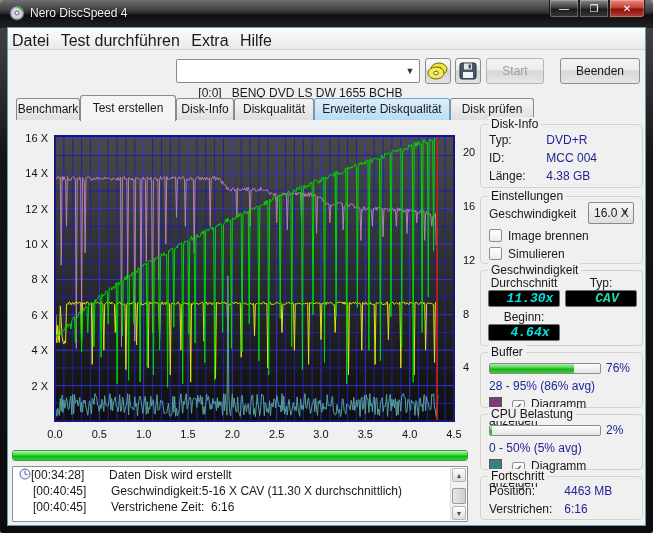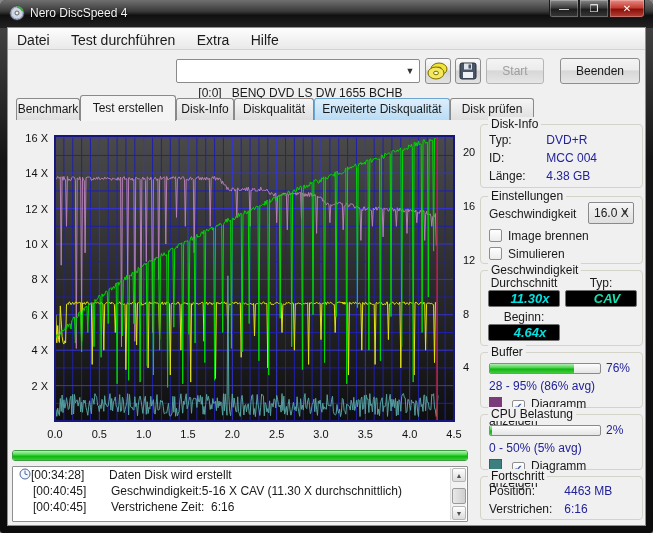--- a/index.html
+++ b/index.html
@@ -23,21 +23,21 @@
   #btn-max { left:579px; width:30px; }
   #btn-close { left:609px; width:36px; border-radius:0 0 4px 0;
     background:linear-gradient(180deg,#f09a96,#d располож 0); }
   #btn-close { background:linear-gradient(180deg,#e98b84,#c43e34 45%,#8c1007 55%,#b5423a); }
   
   #client { left:8px; top:28px; width:637px; height:497px; background:#f0f0f0;
             box-shadow:0 0 0 1px #63a0b4; }
   
   #menubar { left:8px; top:28px; width:637px; height:22px;
     background:linear-gradient(180deg,#fdfdfd,#e9e9e9); border-bottom:1px solid #d2d2d2; }
-  .menu-item { display:inline-block; padding:4px 9px; font-size:14px; cursor:default; }
+  .menu-item { display:inline-block; padding:4px 4px; font-size:16px; cursor:default; }
   
   #logo { left:22px; top:52px; width:150px; text-align:center; color:#111; }
   #logo-l1 { font-family:"DejaVu Sans", sans-serif; font-weight:900; font-size:25px;
              letter-spacing:-2px; line-height:22px; }
   #logo-l2 { font-family:"DejaVu Sans", sans-serif; font-weight:bold; font-size:13px; letter-spacing:2px; }
   #drive-select { left:176px; top:59px; width:244px; height:24px; background:#fff;
     border:1px solid #8a8a8a; border-radius:2px; line-height:22px; padding-left:8px;
     white-space:pre; font-size:12px; }
   #drive-arrow { left:402px; top:59px; width:16px; height:24px; font-size:9px; color:#333;
     line-height:24px; text-align:center;}
@@ -92,21 +92,21 @@
     border:1px solid #8a8a8a; border-radius:2px; text-align:left; padding-left:5px;
     line-height:20px; background:linear-gradient(180deg,#f6f6f6,#dedede); }
   .combo .arr { position:absolute; right:4px; top:0; font-size:8px; color:#333; line-height:20px; }
   .checkbox { display:inline-block; width:13px; height:13px; border:1px solid #8e8e8e;
     border-radius:2px; background:linear-gradient(180deg,#fff,#ececec); vertical-align:-2px;
     text-align:center; line-height:12px; font-size:10px; color:#fff; margin-right:6px; }
   .checkbox.checked::after { content:"✔"; color:#3b5fa0; }
   .lcd-head { text-align:center; font-size:12px; line-height:13px; }
   .lcd { height:17px; background:#000; border:1px solid #707070; border-radius:2px;
     color:#00e2e2; font-weight:bold; font-style:italic; text-align:center;
-    font-size:13px; line-height:15px; font-family:Liberation Sans, sans-serif;padding-left:12px; }
+    font-size:13px; line-height:15px; font-family:Liberation Mono, monospace;padding-left:12px; }
   .lcd-col { position:absolute; width:72px; }
   .mini-bar { display:inline-block; width:112px; height:11px; border:1px solid #8a8a8a;
     border-radius:2px; background:linear-gradient(180deg,#fdfdfd,#e4e4e4); overflow:hidden;
     vertical-align:-2px; }
   .mini-bar .fill { height:100%;
     background:linear-gradient(180deg,#b4ecb4,#43d143 45%,#12b412 55%,#3ecb3e); }
   .pct { margin-left:5px; color:#22229a; }
   .range-text { color:#22229a; }
   .swatch { display:inline-block; width:13px; height:13px; border:1px solid #555;
     vertical-align:-2px; margin-right:10px; }

